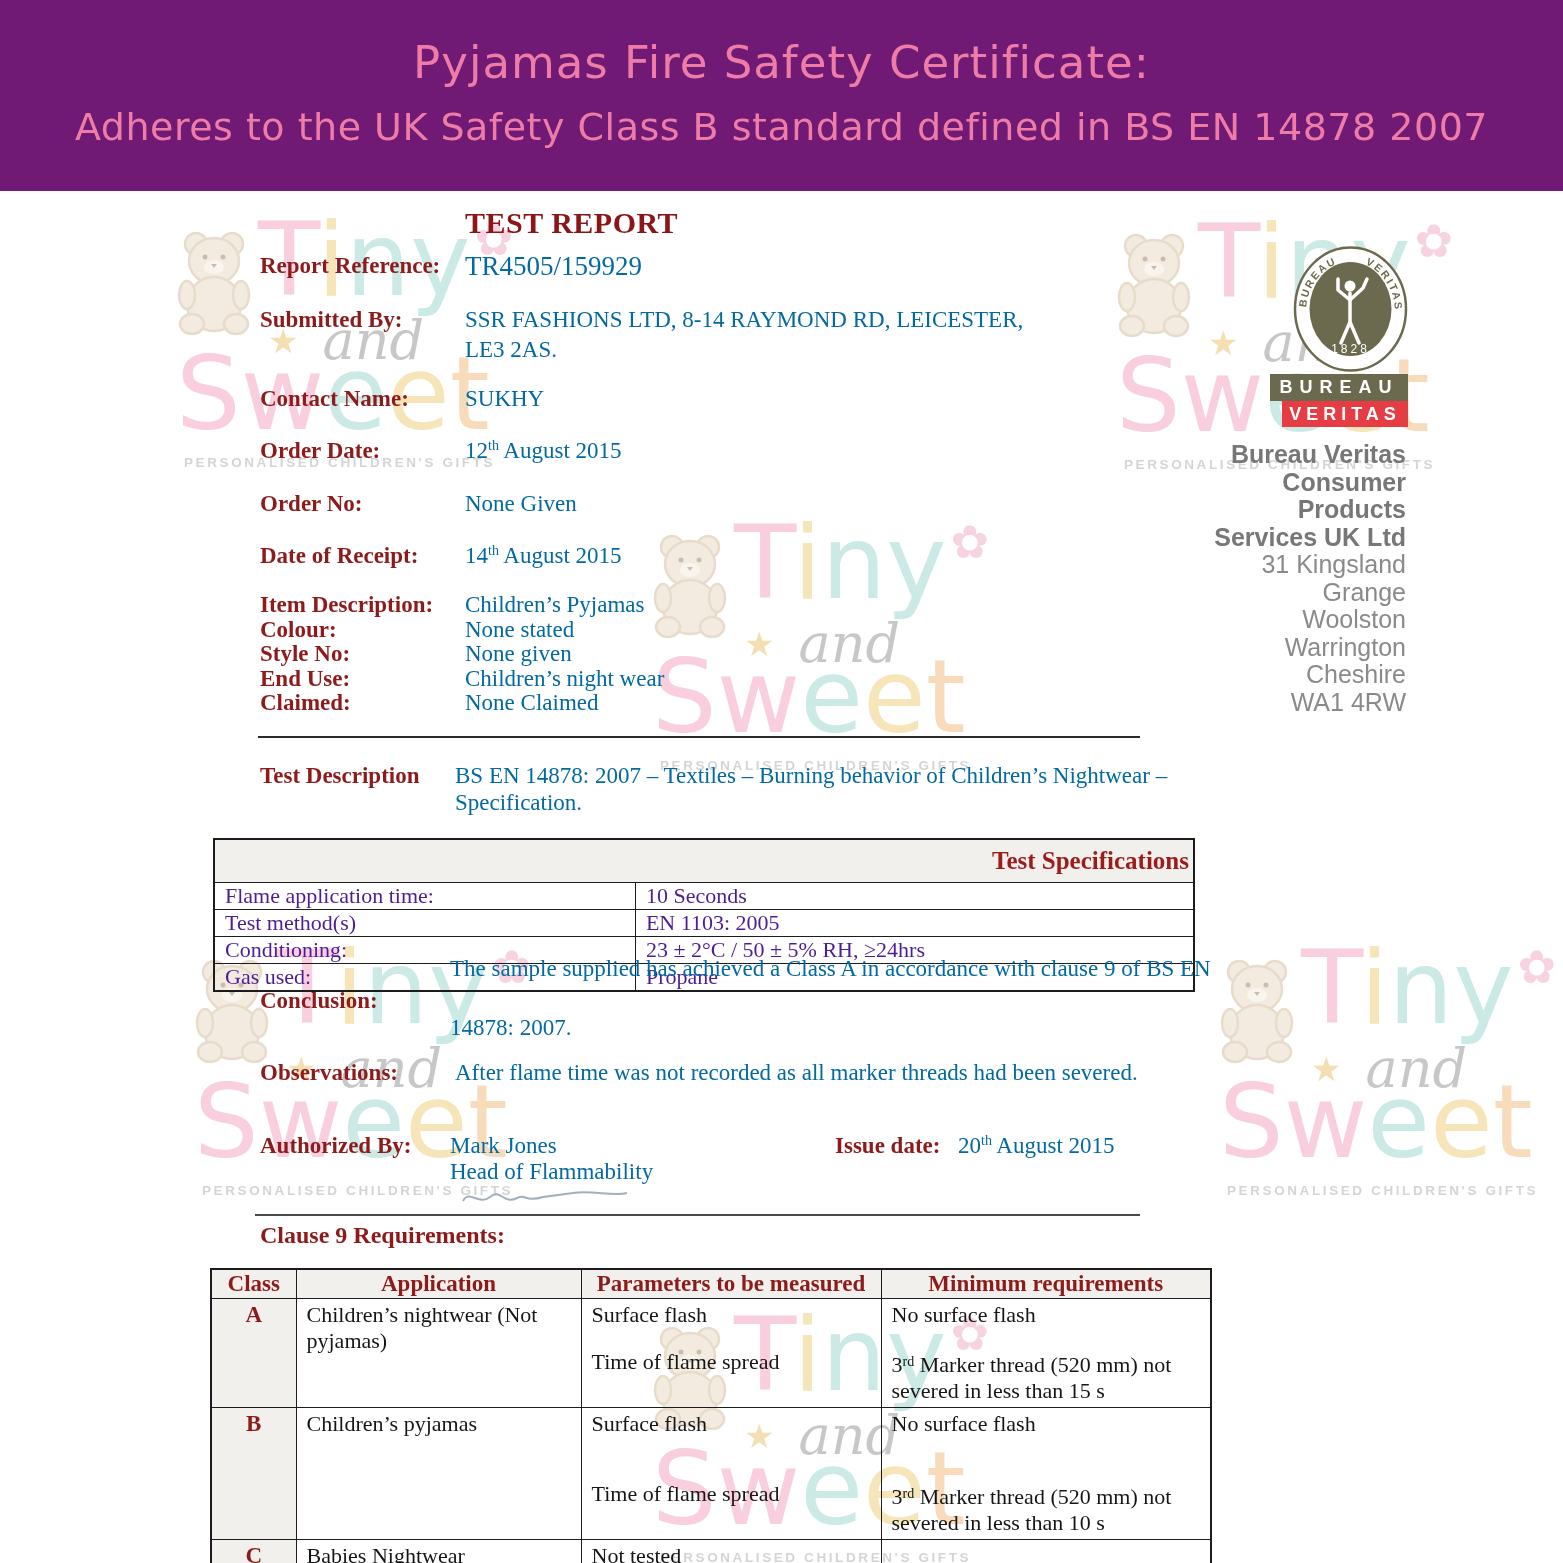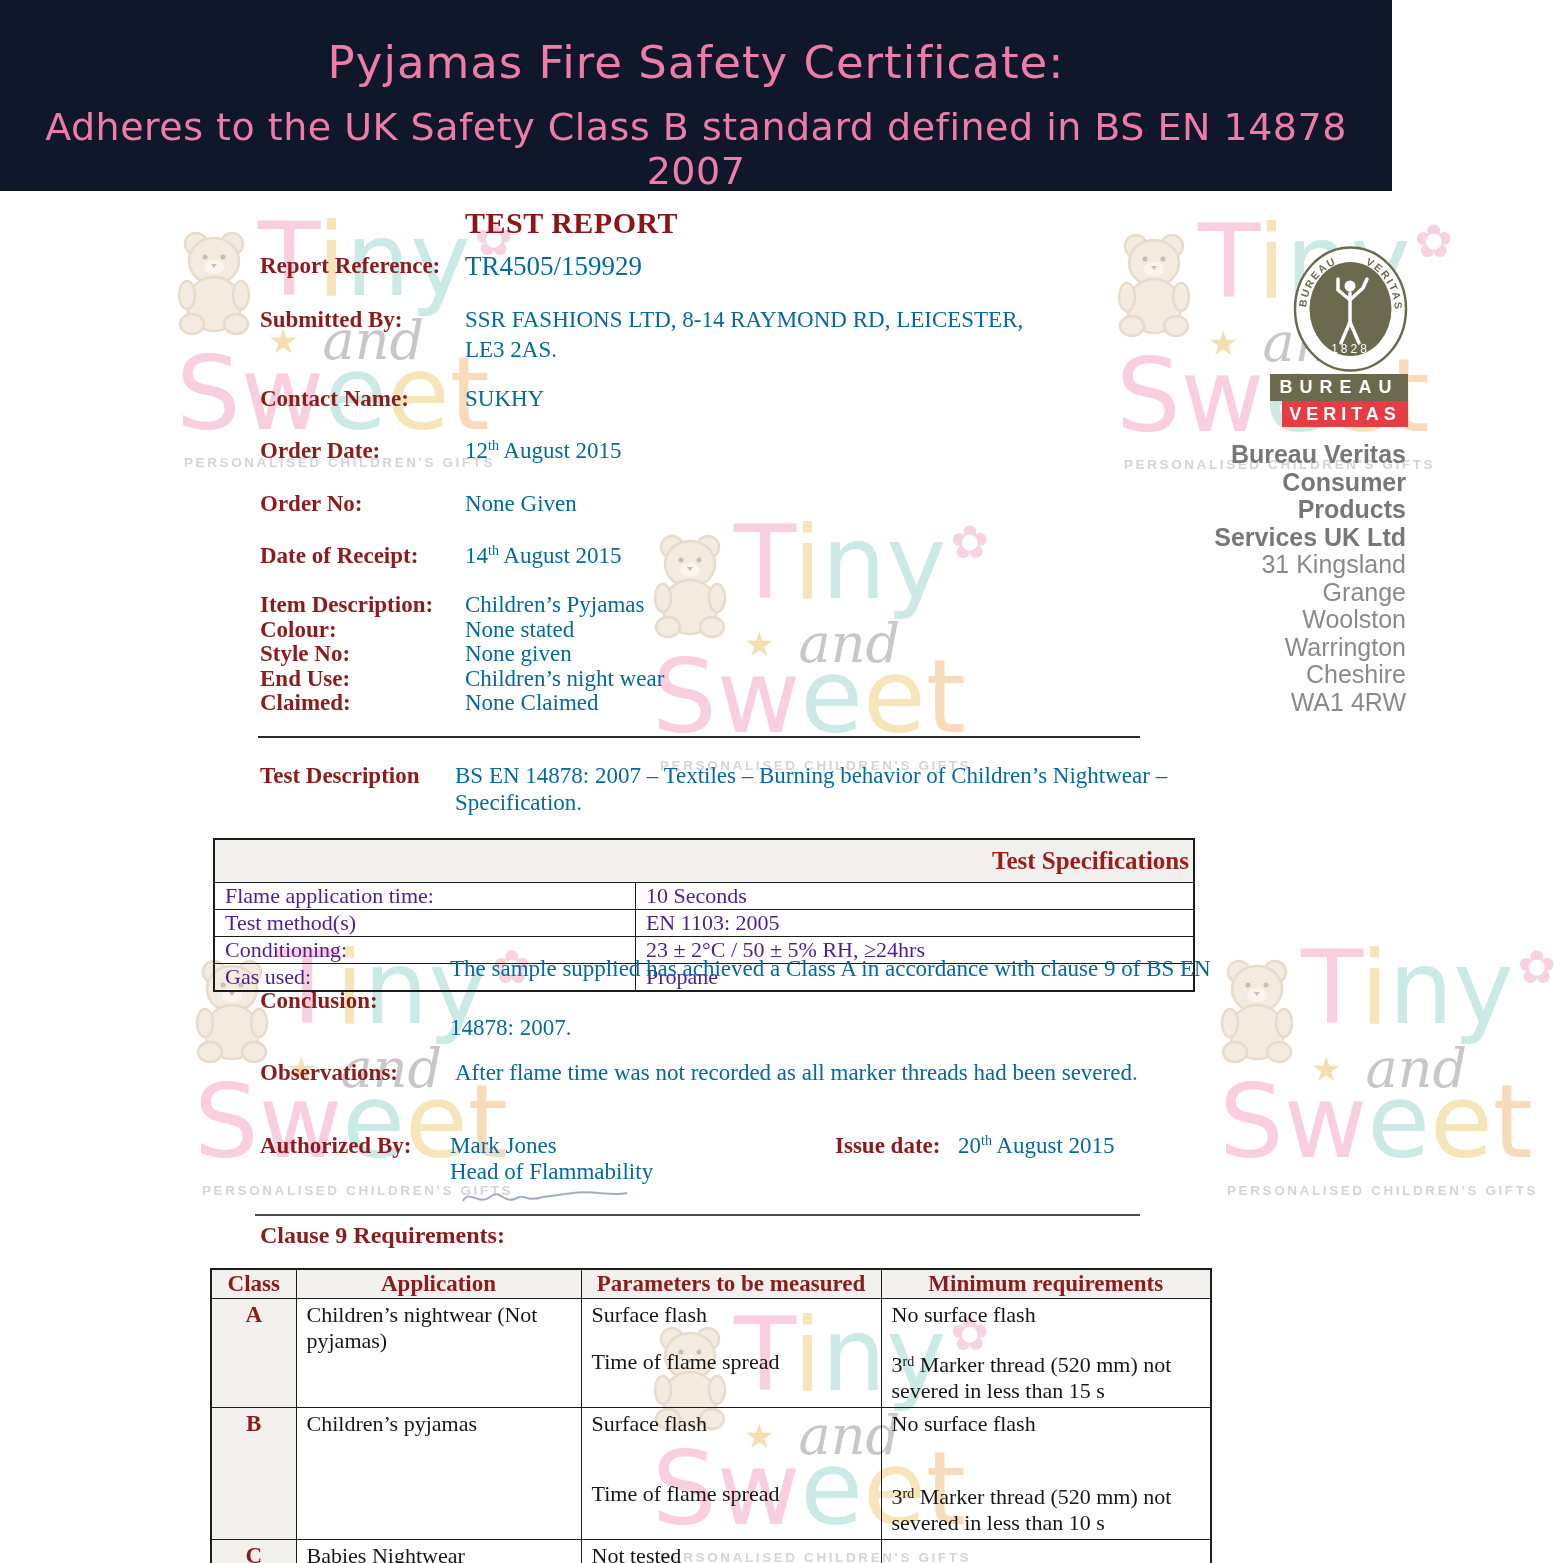--- a/index.html
+++ b/index.html
@@ -2,22 +2,22 @@
 <html><head>
 <meta charset="utf-8">
 <style>
   html,body{margin:0;padding:0;}
   body{
     width:1563px;height:1563px;overflow:hidden;position:relative;
     background:#ffffff;font-family:"Liberation Serif",serif;
   }
   
   .banner{
-    position:absolute;left:0;top:0;width:1392px;height:191px;
-    background:#0f172a;text-align:center;color:#ef7ca6;
+    position:absolute;left:0;top:0;width:1563px;height:191px;
+    background:#701a75;text-align:center;color:#ef7ca6;
     font-family:"DejaVu Sans",sans-serif;z-index:2;
   }
   .banner-line1{padding-top:36px;font-size:45px;letter-spacing:1px;}
   .banner-line2{margin-top:16px;font-size:38px;letter-spacing:0.5px;}
 
   
   .wm{position:absolute;width:340px;height:268px;opacity:.6;pointer-events:none;z-index:0;}
   .wm1{left:172px;top:205px;}
   .wm2{left:1112px;top:207px;}
   .wm3{left:648px;top:508px;}

